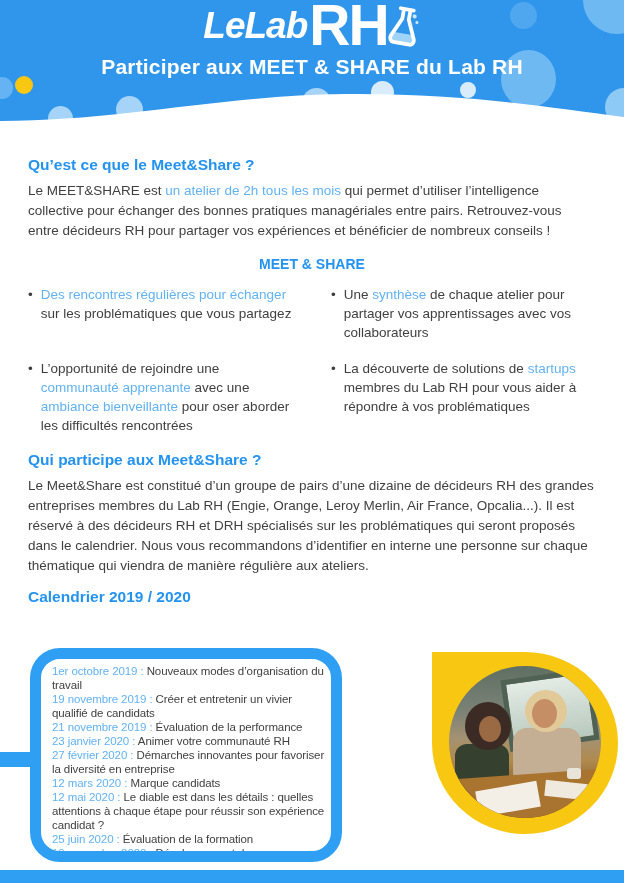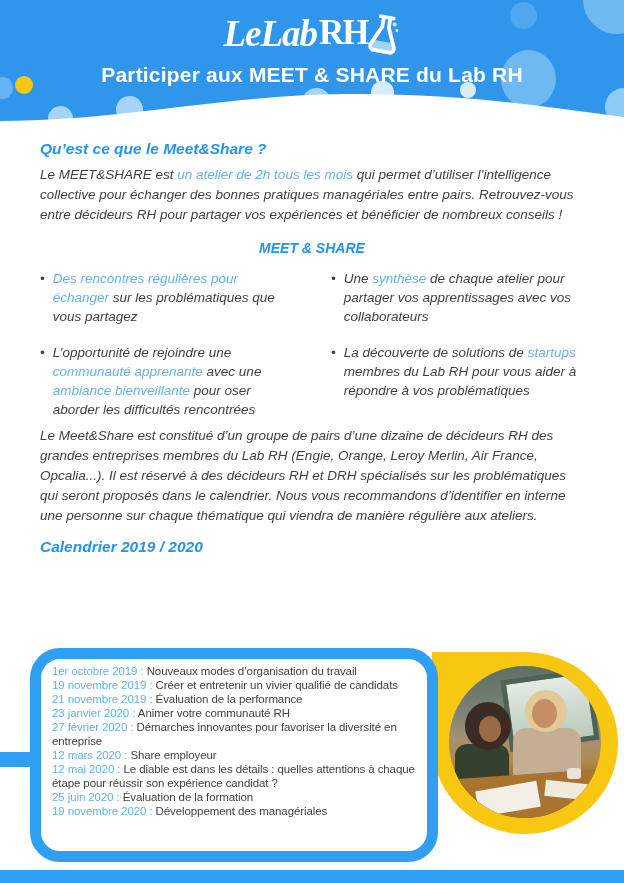--- a/index.html
+++ b/index.html
@@ -3,41 +3,41 @@
 <meta charset="utf-8">
 <style>
   html,body{margin:0;padding:0;background:#e8e8e8;}
   .page{
     position:relative;width:624px;height:883px;margin:0 auto;background:#fff;
     font-family:"Liberation Sans",sans-serif;overflow:hidden;
   }
   
   .header{position:absolute;top:0;left:0;width:624px;height:140px;background:var(--header-blue);overflow:hidden;}
   .bubble{position:absolute;border-radius:50%;z-index:1;}
-  .logo-row{position:relative;z-index:2;display:flex;justify-content:center;align-items:flex-start;padding-top:10px;height:52px;color:#fff;font-family:Liberation Serif, serif;}
+  .logo-row{position:relative;z-index:2;display:flex;justify-content:center;align-items:flex-start;padding-top:2px;height:52px;color:#fff;}
   .logo-lelab{font-style:italic;font-weight:700;font-size:37px;letter-spacing:-1px;line-height:48px;}
-  .logo-rh{font-weight:700;font-size:35px;letter-spacing:-2px;line-height:46px;margin-left:2px;}
+  .logo-rh{font-weight:700;font-size:57px;letter-spacing:-2px;line-height:46px;margin-left:2px;}
   .logo-flask{margin-left:-1px;margin-top:3px;transform:rotate(10deg);}
   .title{position:relative;z-index:2;text-align:center;color:#fff;font-weight:700;font-size:21px;letter-spacing:.2px;margin-top:1px;}
   .wave{position:absolute;bottom:0;left:0;width:624px;height:50px;z-index:3;display:block;}
   
-  .content{position:absolute;top:132px;left:0;right:0;padding:0 40px;z-index:2;color:var(--text-dark);font-style:italic;}
+  .content{position:absolute;top:148px;left:0;right:0;padding:0 28px;z-index:2;color:var(--text-dark);}
   h2.sec{color:var(--accent-blue);font-size:15.5px;font-weight:700;margin:0;}
   #h-what{margin-top:8px;}
   #h-who{margin-top:16px;}
   #h-cal{margin-top:12px;}
   .para{font-size:13.5px;line-height:20px;margin:7px 0 0 0;}
   .hl{color:var(--light-blue);}
   .mid-head{color:var(--accent-blue);font-size:14px;font-weight:700;text-align:center;margin:15px 0 13px 0;}
   .bullets{display:grid;grid-template-columns:1fr 1fr;column-gap:38px;row-gap:17px;font-size:13.5px;line-height:19px;}
   .bullet{display:flex;}
   .dot{flex:0 0 auto;margin-right:8px;color:var(--text-dark);}
   
   .cal-tab{position:absolute;left:0;top:752px;width:44px;height:15px;background:var(--bright-blue);z-index:4;}
-  .cal-box{position:absolute;left:30px;top:648px;width:408px;height:214px;box-sizing:border-box;
+  .cal-box{position:absolute;left:30px;top:648px;width:312px;height:214px;box-sizing:border-box;
     border:11px solid var(--bright-blue);border-radius:30px;background:#fff;z-index:5;
     padding:5px 5px 5px 11px;overflow:hidden;}
   .cal-list{font-size:11.5px;line-height:14px;letter-spacing:-.1px;}
   .cal-date{color:var(--light-blue);}
   .cal-label{color:var(--text-dark);}
   
   .drop{position:absolute;left:432px;top:652px;width:186px;height:182px;background:var(--yellow);
     border-radius:0 50% 50% 50%;z-index:4;}
   .photo{position:absolute;left:17px;top:14px;width:152px;height:152px;border-radius:50%;overflow:hidden;
     background:linear-gradient(180deg,#5f6f63 0%,#7b8276 30%,#a49272 48%,#b08a4f 62%,#8f6330 80%,#6f4a1e 100%);}
@@ -110,35 +110,36 @@
       <div class="bullet">
         <span class="dot">•</span>
         <span><span>L’opportunité de rejoindre une </span><span class="hl">communauté apprenante</span><span> avec une </span><span class="hl">ambiance bienveillante</span><span> pour oser aborder les difficultés rencontrées</span></span>
       </div>
       <div class="bullet">
         <span class="dot">•</span>
         <span><span>La découverte de solutions de </span><span class="hl">startups</span><span> membres du Lab RH pour vous aider à répondre à vos problématiques</span></span>
       </div>
     </div>
 
+    <h2 class="sec" id="h-who">Qui participe aux Meet&amp;Share ?</h2>
     <p class="para"><span>Le Meet&amp;Share est constitué d’un groupe de pairs d’une dizaine de décideurs RH des grandes entreprises membres du Lab RH (Engie, Orange, Leroy Merlin, Air France, Opcalia...). Il est réservé à des décideurs RH et DRH spécialisés sur les problématiques qui seront proposés dans le calendrier. Nous vous recommandons d’identifier en interne une personne sur chaque thématique qui viendra de manière régulière aux ateliers.</span></p>
 
     <h2 class="sec" id="h-cal">Calendrier 2019 / 2020</h2>
   </div>
 
   <div class="cal-tab"></div>
   <div class="cal-box">
     <div class="cal-list">
 
     <div class="cal-item"><span class="cal-date">1er octobre 2019 :</span> <span class="cal-label">Nouveaux modes d’organisation du travail</span></div>
         <div class="cal-item"><span class="cal-date">19 novembre 2019 :</span> <span class="cal-label">Créer et entretenir un vivier qualifié de candidats</span></div>
         <div class="cal-item"><span class="cal-date">21 novembre 2019 :</span> <span class="cal-label">Évaluation de la performance</span></div>
         <div class="cal-item"><span class="cal-date">23 janvier 2020 :</span> <span class="cal-label">Animer votre communauté RH</span></div>
         <div class="cal-item"><span class="cal-date">27 février 2020 :</span> <span class="cal-label">Démarches innovantes pour favoriser la diversité en entreprise</span></div>
-        <div class="cal-item"><span class="cal-date">12 mars 2020 :</span> <span class="cal-label">Share employeur</span></div>
+        <div class="cal-item"><span class="cal-date">12 mars 2020 :</span> <span class="cal-label">Marque candidats</span></div>
         <div class="cal-item"><span class="cal-date">12 mai 2020 :</span> <span class="cal-label">Le diable est dans les détails : quelles attentions à chaque étape pour réussir son expérience candidat ?</span></div>
         <div class="cal-item"><span class="cal-date">25 juin 2020 :</span> <span class="cal-label">Évaluation de la formation</span></div>
         <div class="cal-item"><span class="cal-date">19 novembre 2020 :</span> <span class="cal-label">Développement des managériales</span></div>
       </div>
   </div>
 
   <div class="drop">
     <div class="photo">
       <div class="ph-window"></div>
       <div class="ph-body-l"></div>

